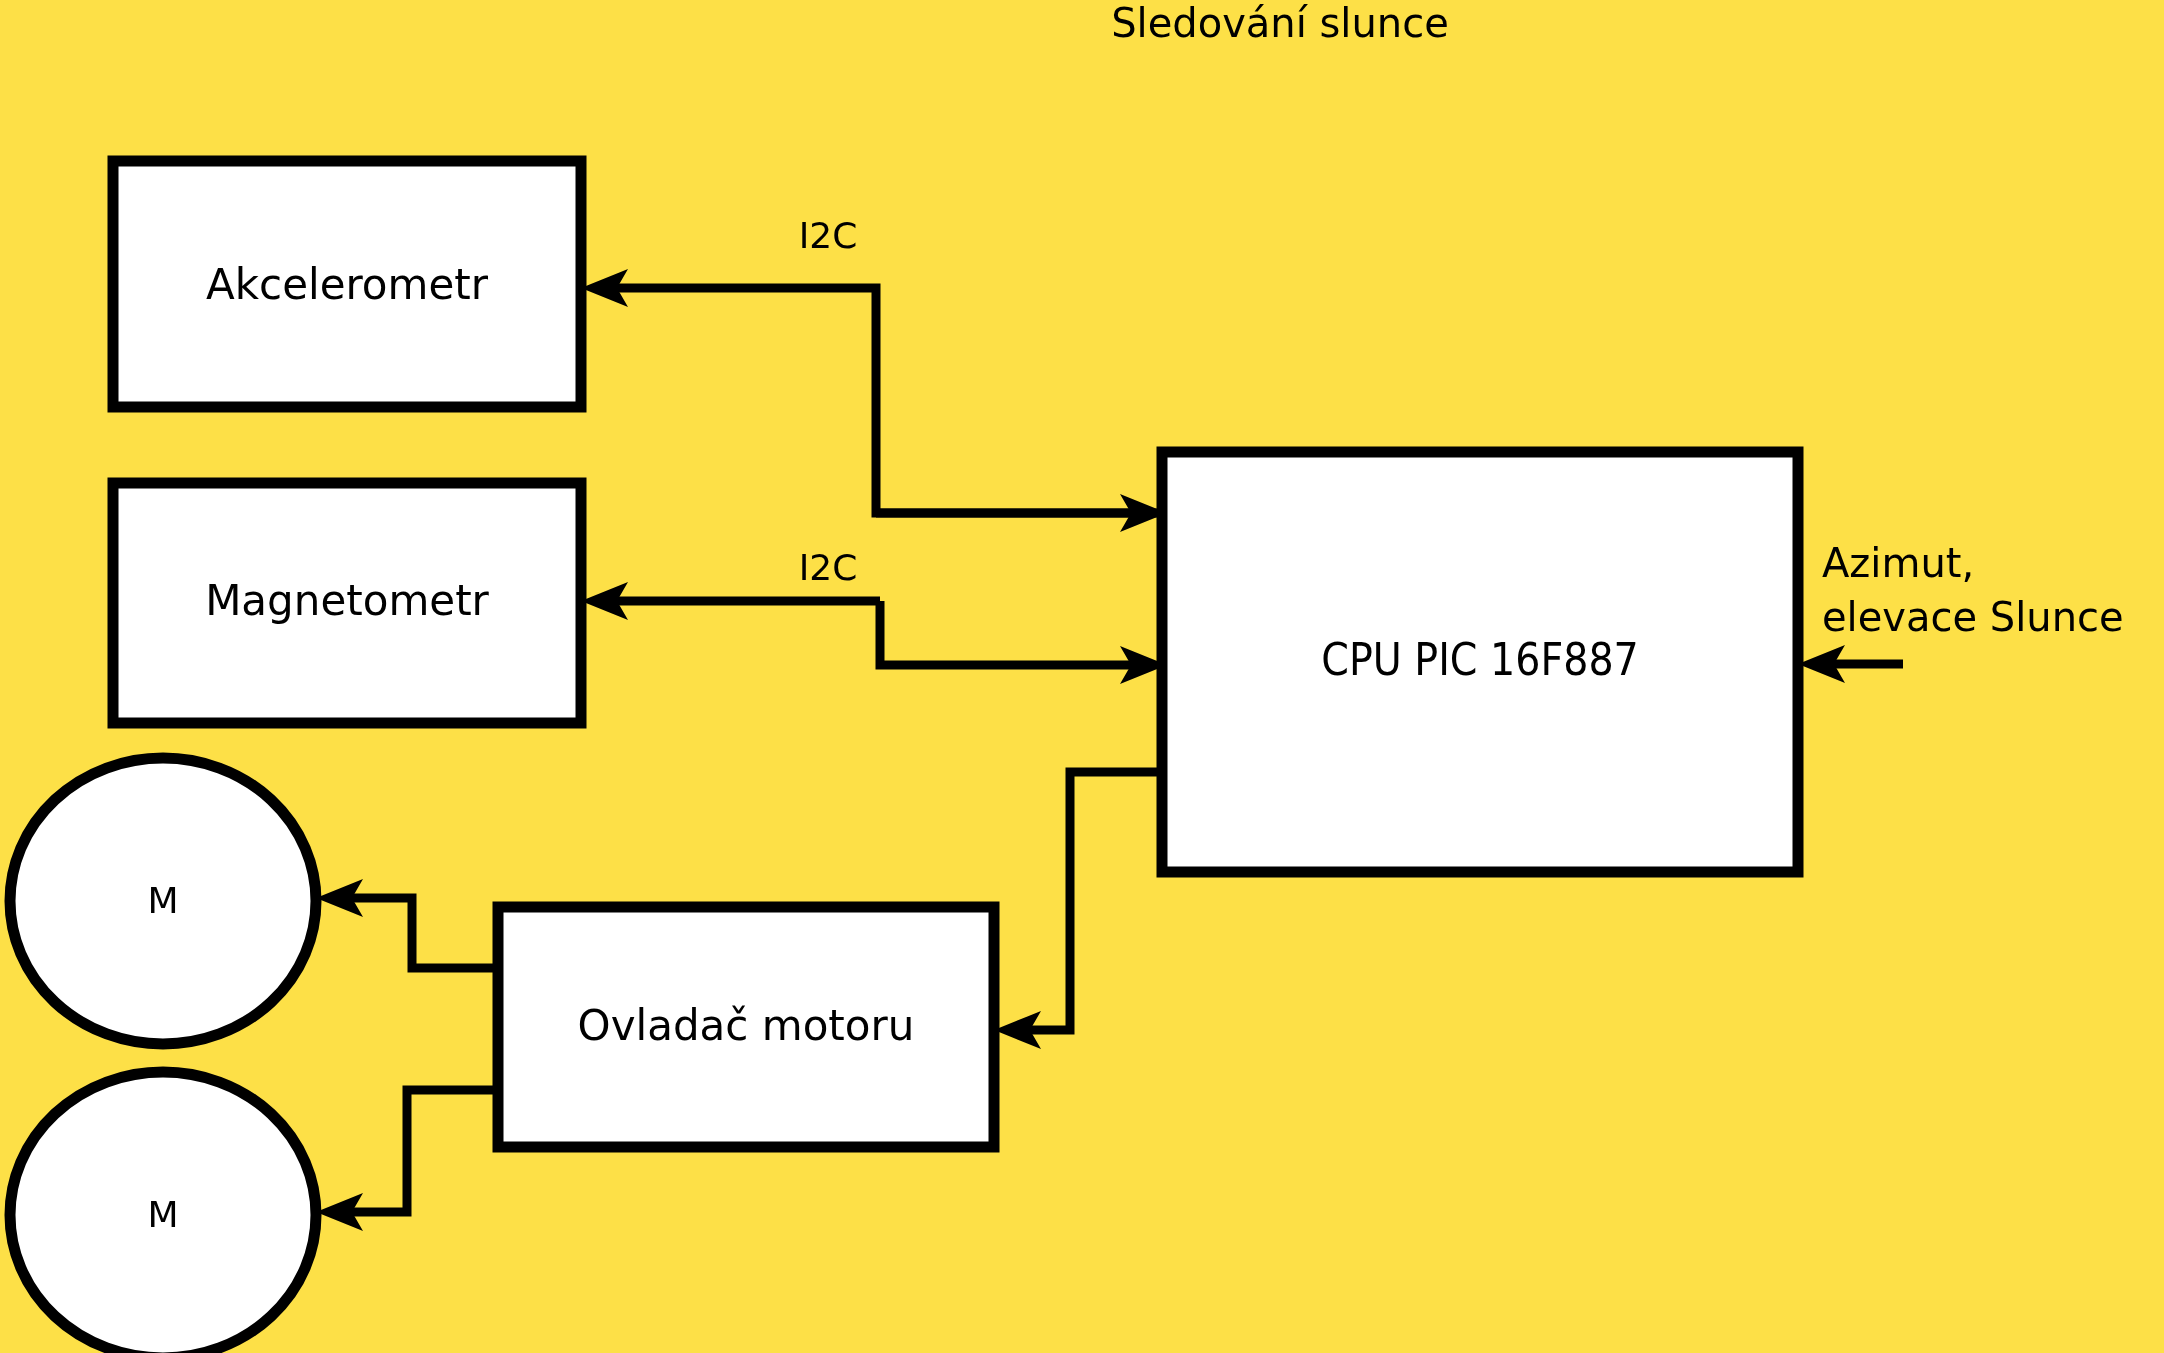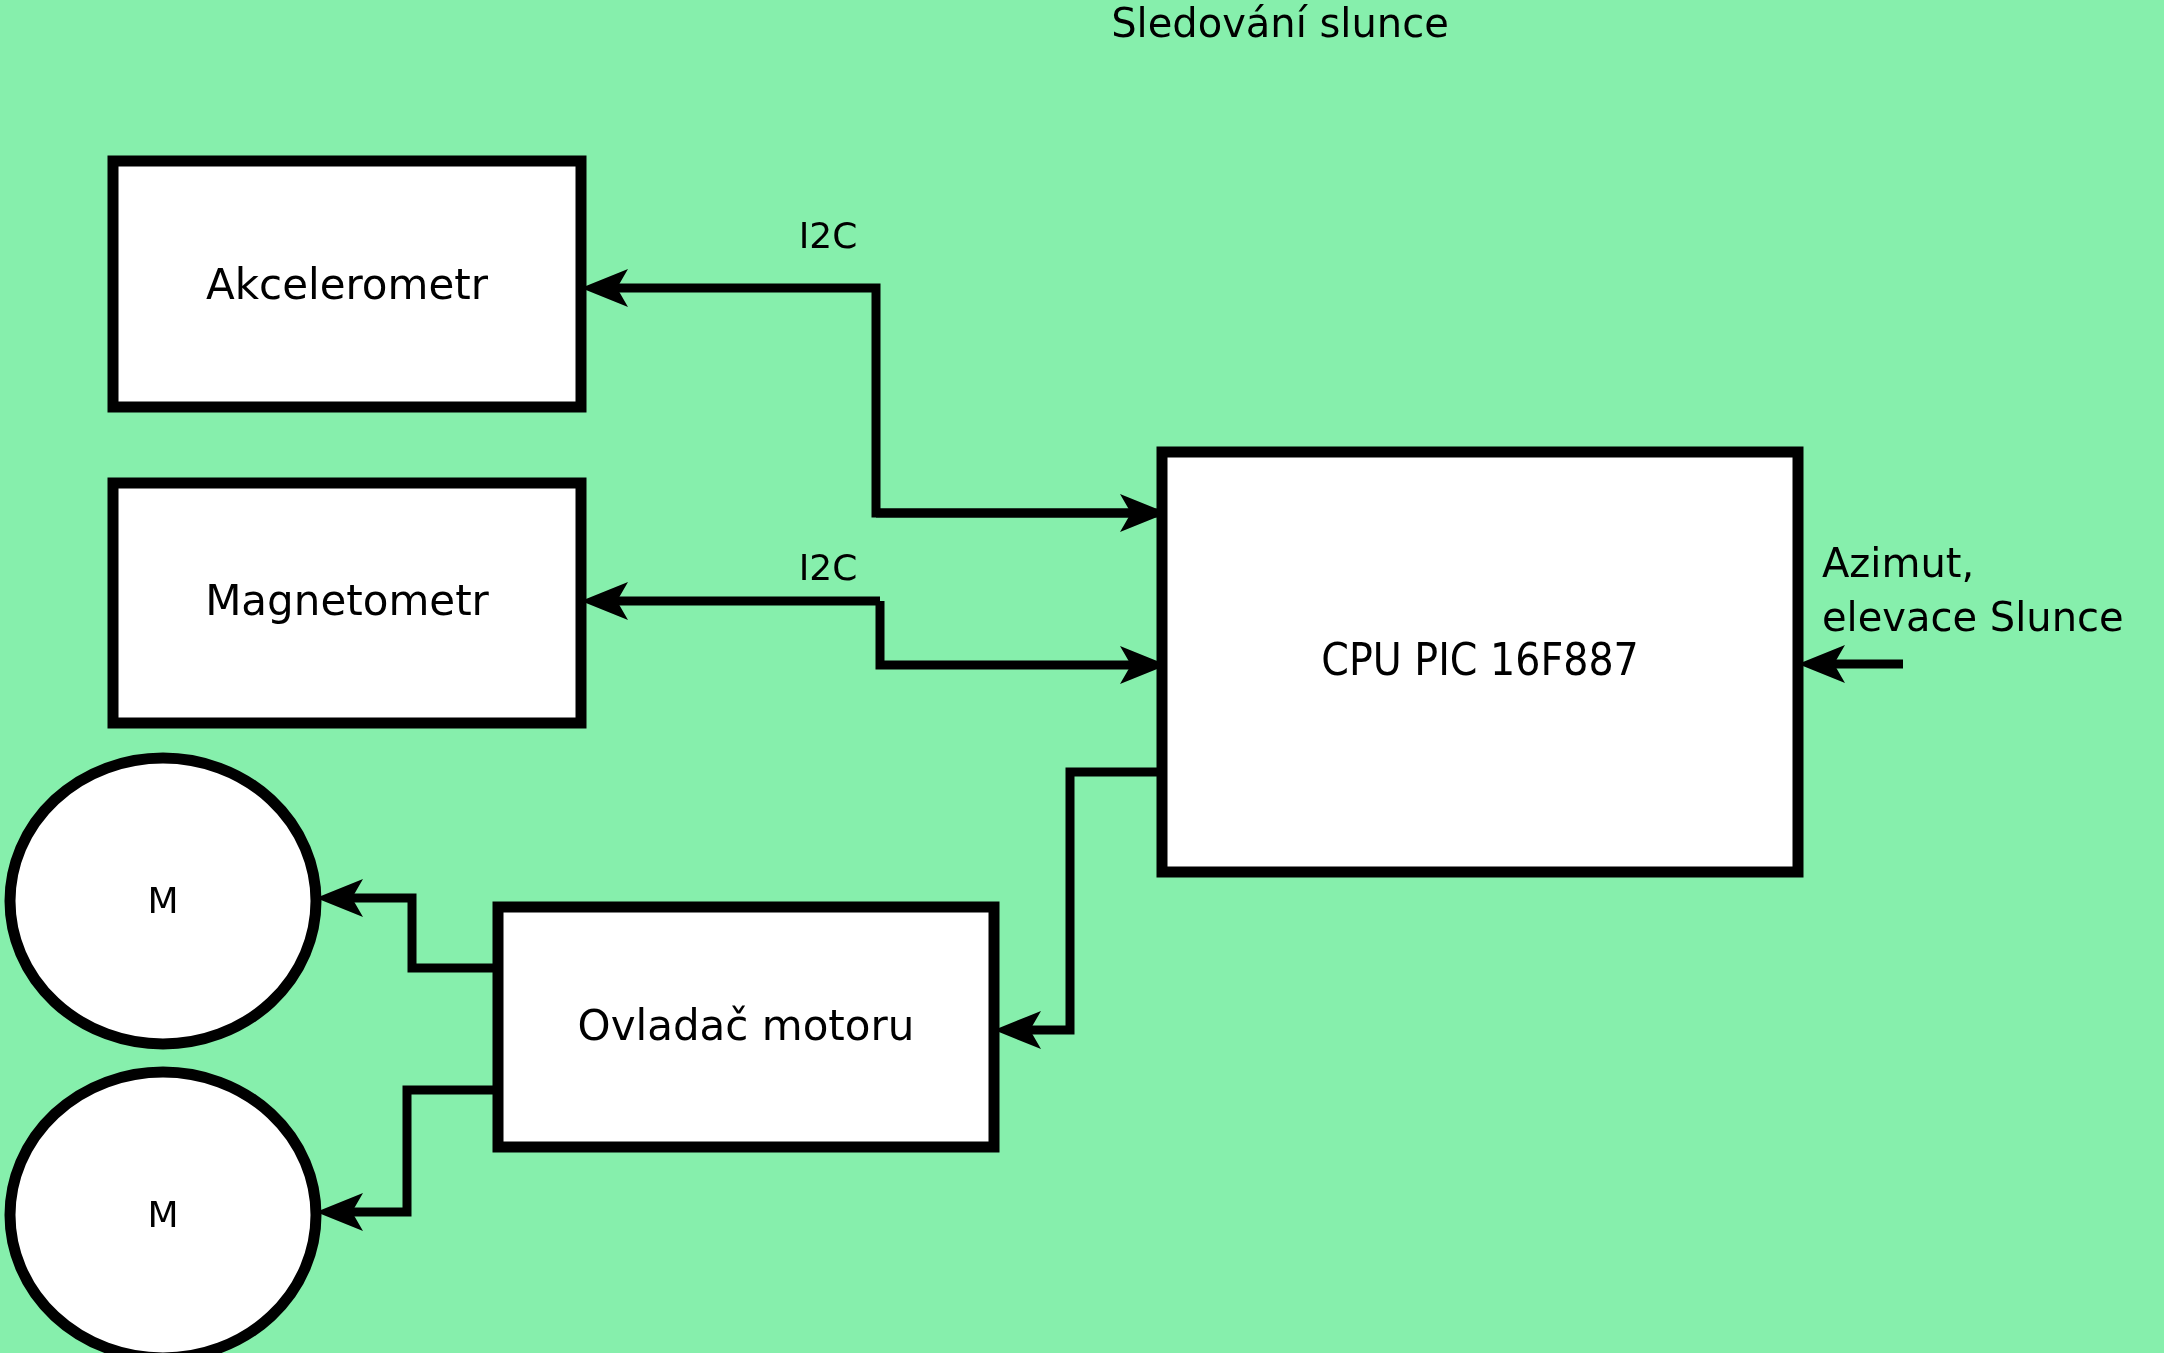--- a/index.html
+++ b/index.html
@@ -4,21 +4,21 @@
 <style>
   html, body {
     margin: 0;
     padding: 0;
     background: #ffffff;
   }
   #canvas {
     position: relative;
     width: 2164px;
     height: 1353px;
-    background: #86efac;
+    background: #fde047;
     font-family: "DejaVu Sans", sans-serif;
     overflow: hidden;
   }
   svg#diagram {
     position: absolute;
     top: 0;
     left: 0;
     width: 2164px;
     height: 1353px;
   }

